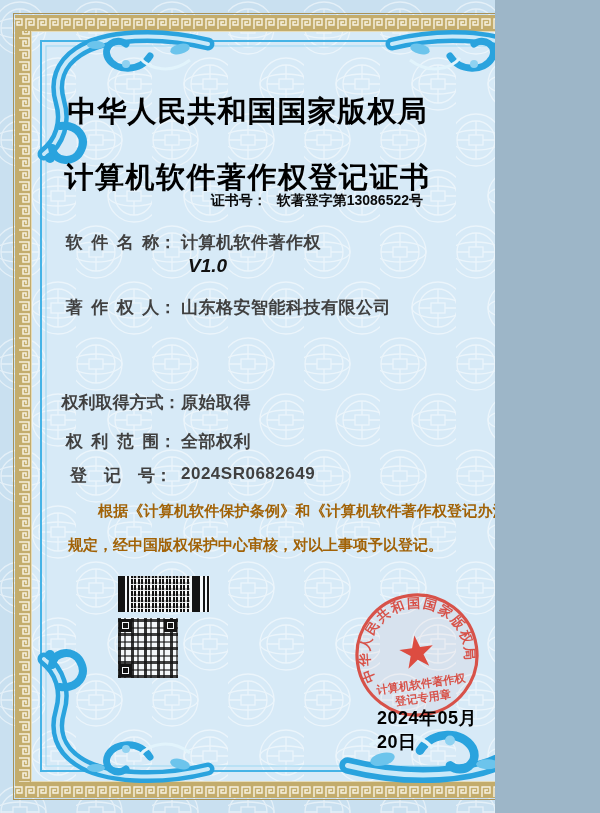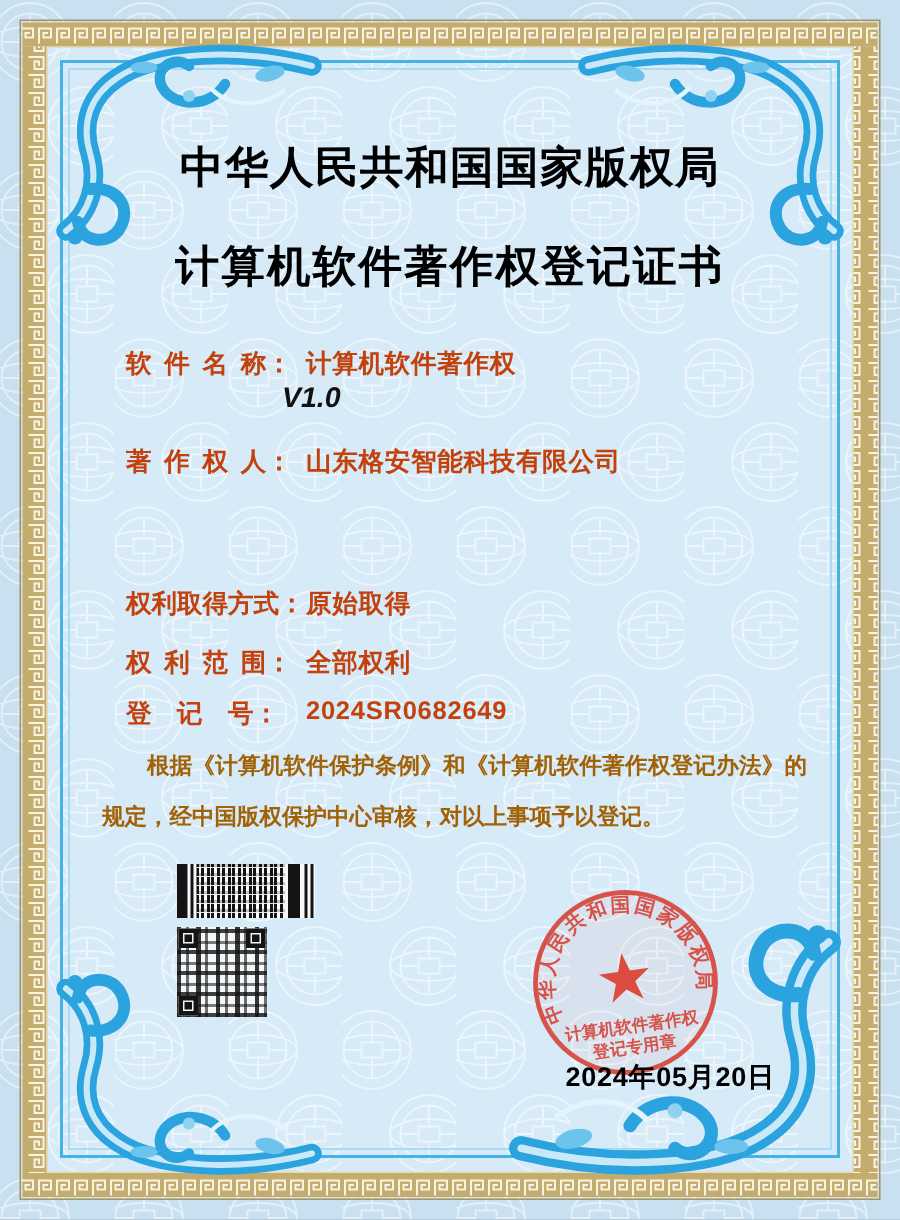--- a/index.html
+++ b/index.html
@@ -1,28 +1,28 @@
 <!DOCTYPE html>
 <html><head>
 <meta charset="utf-8">
 <style>
   html,body{margin:0;padding:0;background:#9db6c8;}
   .page{
-    position:relative;width:600px;height:813px;overflow:hidden;
+    position:relative;width:495px;height:813px;overflow:hidden;
     background:#c9e0f0;
     font-family:"Liberation Sans","DejaVu Sans",sans-serif;
     color:#111;
   }
   .decor{position:absolute;left:0;top:0;width:600px;height:813px;pointer-events:none;}
   .title{position:absolute;top:92px;left:40px;right:40px;text-align:center;font-weight:800;color:#000;}
   .title .t1{font-size:29px;letter-spacing:1px;}
   .title .t2{font-size:29px;letter-spacing:1.5px;margin-top:26px;}
   .certno{position:absolute;top:192px;right:72px;font-size:14px;font-weight:700;color:#0a0a0a;}
   .certno .cv{margin-left:10px;}
-  .row{position:absolute;left:84px;display:flex;font-size:17px;font-weight:700;color:#c2410c;}
+  .row{position:absolute;left:61px;display:flex;font-size:17px;font-weight:700;color:#404040;text-align:center;}
   .row .lbl{flex:0 0 120px;width:120px;}
   .row .val{letter-spacing:0.5px;}
   .version{position:absolute;left:188px;top:255px;font-size:19px;font-weight:700;font-style:italic;}
   .statement{
     position:absolute;top:494px;left:68px;width:470px;margin:0;
     font-size:15px;font-weight:700;line-height:2.25;text-indent:2em;text-align:justify;color:#a16207;
   }
   
   .barcode{position:absolute;left:118px;top:576px;width:92px;height:36px;background:#f5f8fa;}
   .barcode .bar{position:absolute;top:0;bottom:0;background:#141414;}
@@ -116,20 +116,23 @@
     <g transform="translate(570,783) scale(-1.25,-1.25)">
         <use href="#orn"></use>
       </g>
   </svg>
 
   <div class="title">
     <div class="t1">中华人民共和国国家版权局</div>
     <div class="t2">计算机软件著作权登记证书</div>
   </div>
 
+  <div class="certno">
+    <span>证书号：</span><span class="cv">软著登字第13086522号</span>
+  </div>
 
   <div class="row" style="top:231px">
     <span class="lbl">软 件 名 称：</span>
     <span class="val">计算机软件著作权</span>
   </div>
   <div class="version">V1.0</div>
 
   <div class="row" style="top:391px">
     <span class="lbl">权利取得方式：</span>
     <span class="val">原始取得</span>

